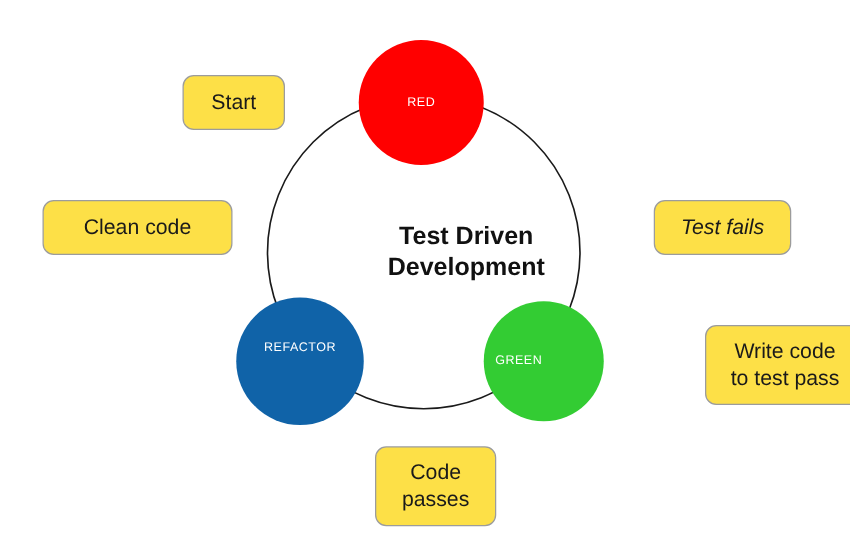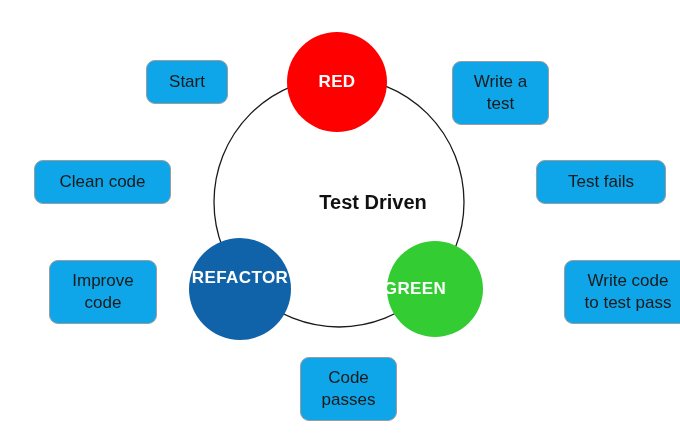--- a/index.html
+++ b/index.html
@@ -21,22 +21,22 @@
     position: absolute;
     left: 0;
     top: 0;
     width: 680px;
     height: 444px;
   }
   .node-circle-label {
     position: absolute;
     color: #ffffff;
     font-family: "Liberation Sans", sans-serif;
-    font-size: 17px;
-    font-weight: 700;
+    font-size: 10px;
+    font-weight: 400;
     letter-spacing: 0.4px;
     text-align: right;
     white-space: nowrap;
     transform: translate(-50%, -50%);
     pointer-events: none;
   }
   .center-title {
     position: absolute;
     left: 339px;
     top: 202px;
@@ -49,21 +49,21 @@
     line-height: 1.25;
     white-space: nowrap;
     margin-left: 34px;
   }
   .center-title .line {
     display: block;
   }
   .label-box {
     position: absolute;
     box-sizing: border-box;
-    background: #0ea5e9;
+    background: #fde047;
     border: 1px solid #9c9c9c;
     border-radius: 9px;
     display: flex;
     align-items: center;
     justify-content: center;
     text-align: center;
     font-family: "Liberation Sans", sans-serif;
     font-size: 17px;
     color: #1a1a1a;
     line-height: 1.3;
@@ -87,43 +87,36 @@
   </svg>
 
   <div class="node-circle-label" style="left:337px; top:82px;">RED</div>
 
   <div class="node-circle-label" style="left:415px; top:289px;">GREEN</div>
 
   <div class="node-circle-label" style="left:240px; top:278px;">REFACTOR</div>
 
   <div class="center-title">
     <span class="line">Test Driven</span>
+    <span class="line">Development</span>
   </div>
 
   <div class="label-box" style="left:146px; top:60px; width:82px; height:44px;">
     <span class="txt">Start</span>
   </div>
 
-  <div class="label-box" style="left:452px; top:61px; width:97px; height:64px;">
-    <span class="txt">Write a
-test</span>
-  </div>
 
-  <div class="label-box" style="left:34px; top:160px; width:137px; height:44px;">
+  <div class="label-box" style="left:34px; top:160px; width:152px; height:44px;">
     <span class="txt">Clean code</span>
   </div>
 
-  <div class="label-box" style="left:536px; top:160px; width:130px; height:44px;">
+  <div class="label-box" style="left:523px; top:160px; width:110px; height:44px;font-style:italic;">
     <span class="txt">Test fails</span>
   </div>
 
-  <div class="label-box" style="left:49px; top:260px; width:108px; height:64px;">
-    <span class="txt">Improve
-code</span>
-  </div>
 
   <div class="label-box" style="left:527px; top:260px; width:128px; height:64px;margin-left:37px;">
     <span class="txt">Write code
 to test pass</span>
   </div>
 
   <div class="label-box" style="left:300px; top:357px; width:97px; height:64px;">
     <span class="txt">Code
 passes</span>
   </div>

